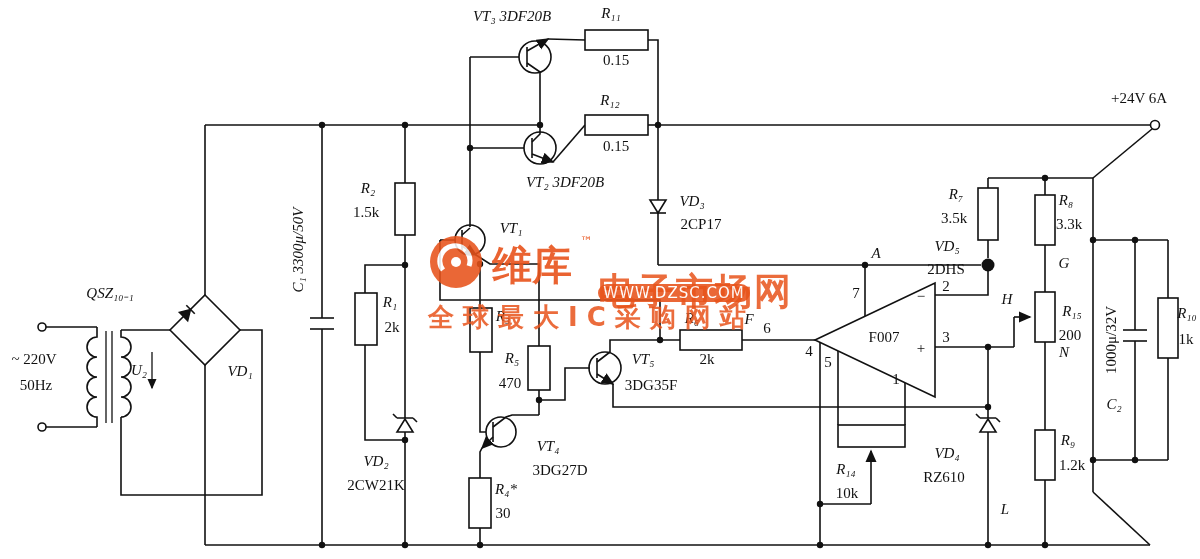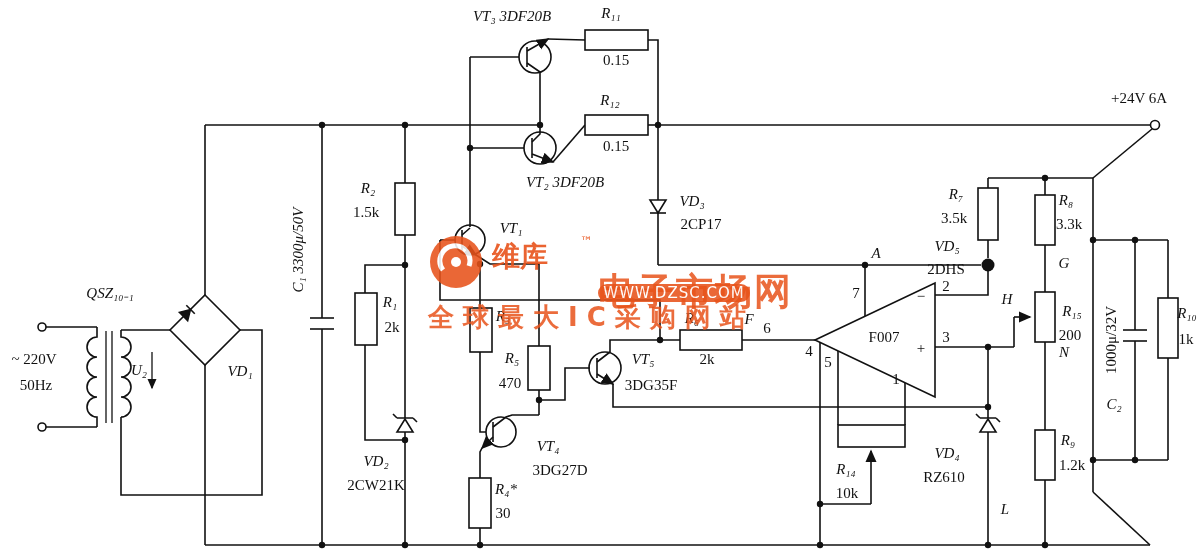--- a/index.html
+++ b/index.html
@@ -15,21 +15,21 @@
   .term{fill:#fff;stroke:#111;stroke-width:1.6;}
   .clabel{font-family:"Liberation Serif", serif;fill:#111;font-size:15px;}
   .name{font-style:italic;}
   .val{font-style:normal;}
   .node{font-style:italic;font-size:15px;}
   
   #watermark{position:absolute;left:0;top:0;width:1200px;height:559px;z-index:2;pointer-events:none;}
   .wm-company{position:absolute;left:338px;top:246px;font-size:42px;letter-spacing:4px;
               color:#b9b9b9;opacity:.62;white-space:nowrap;font-family:"DejaVu Sans", sans-serif;}
   .wm-logo{position:absolute;left:428px;top:234px;width:56px;height:56px;opacity:.88;}
-  .wm-brand{position:absolute;left:492px;top:238px;font-size:28px;font-weight:bold;color:#e8531b;
+  .wm-brand{position:absolute;left:492px;top:238px;font-size:40px;font-weight:bold;color:#e8531b;
             opacity:.9;font-family:"DejaVu Sans", sans-serif;white-space:nowrap;}
   .wm-tm{position:absolute;left:580px;top:234px;font-size:13px;color:#e8531b;opacity:.9;
          font-family:"DejaVu Sans", sans-serif;}
   .wm-brand2{position:absolute;left:598px;top:242px;font-size:37px;font-weight:bold;color:#e8531b;
              opacity:.85;letter-spacing:2px;font-family:"DejaVu Sans", sans-serif;white-space:nowrap;margin-top:25px;}
   .wm-url{position:absolute;left:598px;top:284px;width:152px;height:18px;background:#e8531b;
           border-radius:9px;color:#fff;font-size:15px;line-height:18px;text-align:center;
           opacity:.88;font-family:"DejaVu Sans", sans-serif;letter-spacing:1px;}
   .wm-slogan{position:absolute;left:428px;top:300px;font-size:26px;color:#e8531b;opacity:.85;
              letter-spacing:9px;font-weight:bold;font-family:"DejaVu Sans", sans-serif;white-space:nowrap;}

